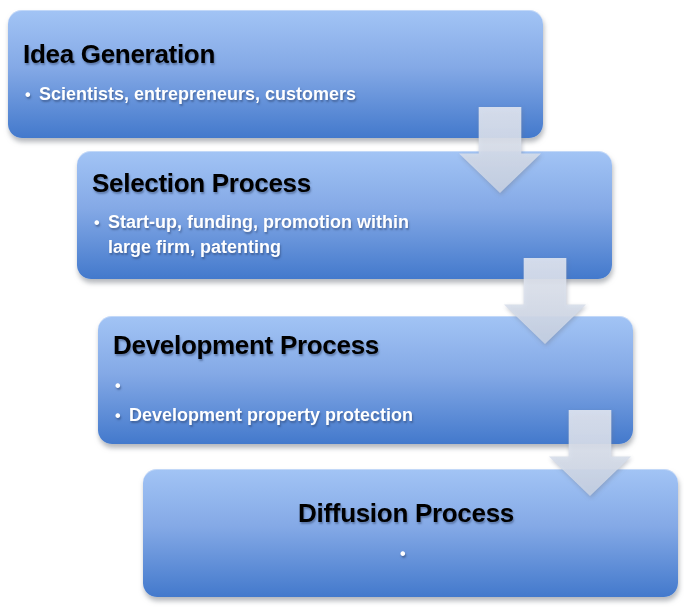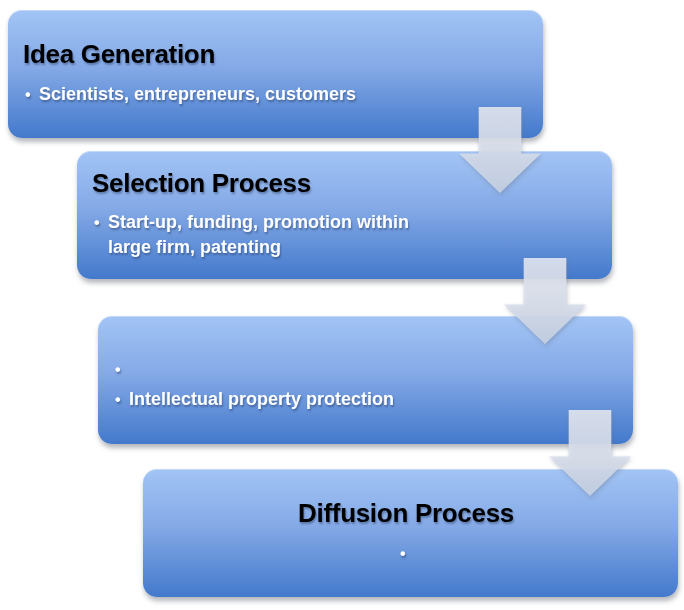--- a/index.html
+++ b/index.html
@@ -111,27 +111,28 @@
 large firm, patenting</span>
         </div>
       </div>
   </div>
 
   <div class="arrow-wrap pos-arrow-1">
     <div class="arrow-shape"></div>
   </div>
 
   <div class="stage-box pos-box-2">
+    <div class="stage-title">Development Process</div>
     <div class="stage-bullets">
         <div class="bullet">
           <span class="dot">•</span>
         </div>
         <div class="bullet">
           <span class="dot">•</span>
-          <span class="btext">Intellectual property protection</span>
+          <span class="btext">Development property protection</span>
         </div>
       </div>
   </div>
 
   <div class="arrow-wrap pos-arrow-2">
     <div class="arrow-shape"></div>
   </div>
 
   <div class="stage-box pos-box-3">
     <div class="stage-title">Diffusion Process</div>

